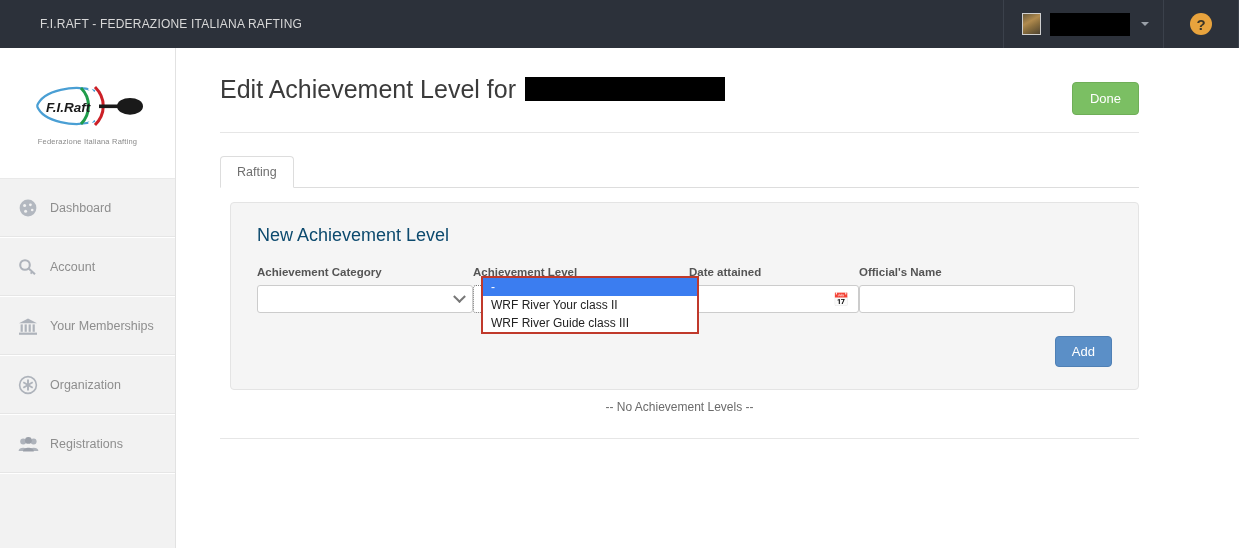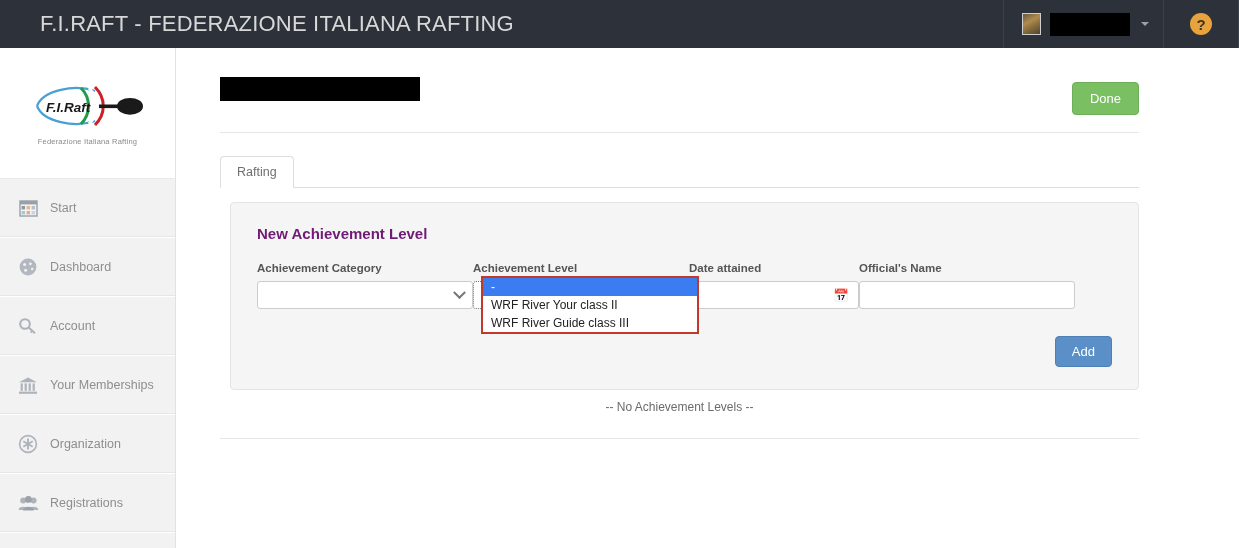--- a/index.html
+++ b/index.html
@@ -15,21 +15,21 @@
   .navbar {
     position: absolute; top: 0; left: 0;
     width: 1239px; height: 48px;
     background: #2c313a;
     display: flex; align-items: stretch;
   }
   .brand {
     display: flex; align-items: center;
     padding-left: 40px;
     color: #d8d8d8;
-    font-size: 22px;
+    font-size: 12px;
     letter-spacing: .2px;
     white-space: nowrap;
   }
   .nav-spacer { flex: 1 1 auto; }
   .nav-cell {
     display: flex; align-items: center;
     border-left: 1px solid #3b414b;
     padding: 0 16px;
   }
   .nav-cell.user { padding: 0 14px 0 18px; gap: 9px; }
@@ -152,22 +152,22 @@
   .panel {
     margin: 14px 100px 0 54px;
     background: #f5f5f5;
     border: 1px solid #e4e4e4;
     border-radius: 4px;
     padding: 22px 26px 26px 26px;
     position: relative;
     height: 188px;
   }
   .panel-title {
-    font-size: 15px; color: #701a75;
-    font-weight: bold; margin-bottom: 20px;
+    font-size: 18px; color: #0c4a6e;
+    font-weight: normal; margin-bottom: 20px;
   }
   .form-row { display: flex; }
   .field { display: flex; flex-direction: column; }
   .field-label {
     font-size: 11.5px; color: #555555;
     margin-bottom: 7px; font-weight: bold;
   }
   .field.cat { width: 216px; }
   .field.lvl { width: 216px; }
   .field.date { width: 170px; }
@@ -267,35 +267,20 @@
         <path d="M60 8 C70 18, 70 34, 60 44" stroke="#ffffff" stroke-width="3" fill="none"></path>
         <path d="M66 7 C77 18, 77 34, 66 45" stroke="#cc2027" stroke-width="3" fill="none"></path>
         <rect x="70" y="24.5" width="22" height="3.6" fill="#1a1a1a"></rect>
         <ellipse cx="101" cy="26.3" rx="13" ry="8.4" fill="#1a1a1a"></ellipse>
         <text x="17" y="32" font-family="Liberation Sans, sans-serif" font-size="13.5" font-weight="bold" font-style="italic" fill="#1a1a1a">F.I.Raft</text>
       </svg>
     </div>
     <div class="logo-sub">Federazione Italiana Rafting</div>
   </div>
 
-  <div class="nav-item">
-    <span class="ico">
-      <svg width="19" height="19" viewBox="0 0 19 19">
-        <rect x="1" y="2" width="17" height="15" fill="none" stroke="#9aa0ab" stroke-width="1.4"></rect>
-        <rect x="1" y="2" width="17" height="3.4" fill="#9aa0ab"></rect>
-        <rect x="2.6" y="7" width="3.4" height="3.4" fill="#8e95a1"></rect>
-        <rect x="7.6" y="7" width="3.4" height="3.4" fill="#e8b878"></rect>
-        <rect x="12.6" y="7" width="3.4" height="3.4" fill="#b9bec6"></rect>
-        <rect x="2.6" y="12" width="3.4" height="3.4" fill="#9fd0c2"></rect>
-        <rect x="7.6" y="12" width="3.4" height="3.4" fill="#e8a8a0"></rect>
-        <rect x="12.6" y="12" width="3.4" height="3.4" fill="#c9d4e0"></rect>
-      </svg>
-    </span>
-    <span class="lbl">Start</span>
-  </div>
 
   <div class="nav-item">
     <span class="ico">
       <svg width="20" height="20" viewBox="0 0 20 20">
         <circle cx="10" cy="10" r="8.4" fill="#b3b8c0"></circle>
         <circle cx="6.6" cy="7.6" r="1.5" fill="#f2f2f2"></circle>
         <circle cx="12.4" cy="6.8" r="1.4" fill="#f2f2f2"></circle>
         <circle cx="14.2" cy="12" r="1.3" fill="#f2f2f2"></circle>
         <circle cx="7.6" cy="13.2" r="1.5" fill="#f2f2f2"></circle>
       </svg>
@@ -355,20 +340,21 @@
     </span>
     <span class="lbl">Registrations</span>
   </div>
 
 </div>
 
 <div class="main">
 
   <div class="page-head">
     <h1 class="page-title">
+      <span>Edit Achievement Level for</span>
       <span class="title-redaction"></span>
     </h1>
     <button class="done-btn">Done</button>
   </div>
   <div class="head-rule"></div>
 
   <div class="tabs">
     <div class="tab">Rafting</div>
   </div>
 

